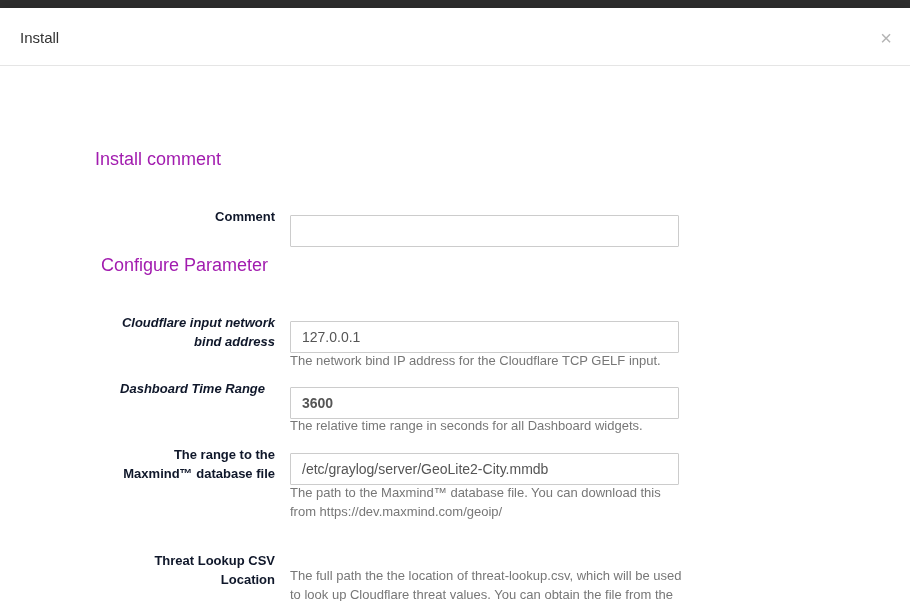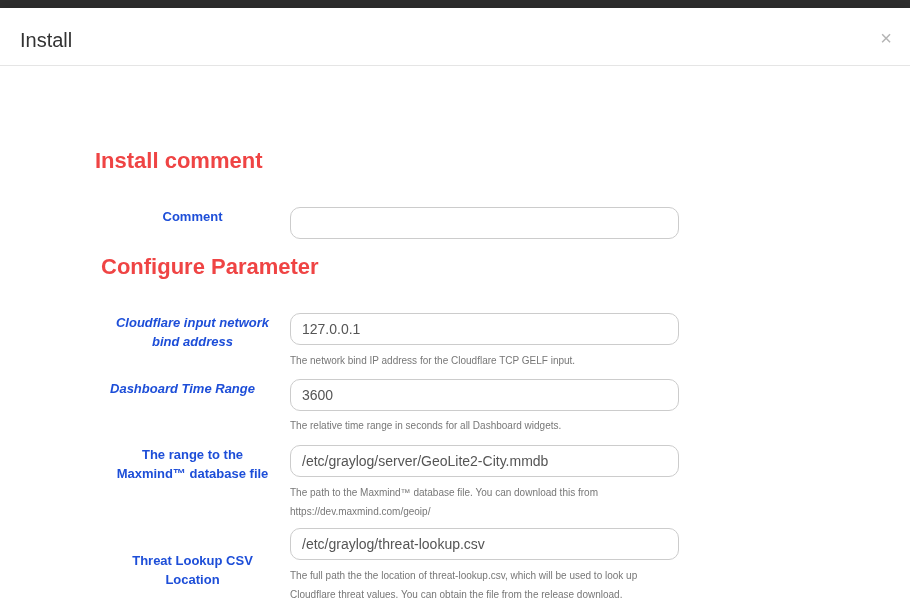--- a/index.html
+++ b/index.html
@@ -68,21 +68,21 @@
   .modal-header {
     position: relative;
     height: 58px;
     border-bottom: 1px solid #e5e5e5;
     box-sizing: border-box;
   }
   .modal-title {
     position: absolute;
     left: 20px;
     top: 22px;
-    font-size: 20px;
+    font-size: 15px;
     font-weight: 400;
     color: #333;
     line-height: 1;
   }
   .modal-close {
     position: absolute;
     right: 18px;
     top: 20px;
     font-size: 20px;
     line-height: 1;
@@ -96,57 +96,58 @@
 
   .modal-body {
     position: relative;
     height: 535px;
     overflow: hidden;
     padding: 0;
   }
 
   .section-title {
     position: absolute;
-    font-size: 22px;
-    font-weight: 700;
-    color: #ef4444;
+    font-size: 18px;
+    font-weight: 400;
+    color: #a21caf;
     line-height: 1;
   }
 
   .field-label {
     position: absolute;
     font-size: 13px;
     font-weight: bold;
-    color: #1d4ed8;
+    color: #0f172a;
     line-height: 19px;
     width: 165px;
-    text-align: center;
+    text-align: right;
   }
 
   .field-input {
     position: absolute;
     left: 290px;
     width: 389px;
     height: 32px;
     box-sizing: border-box;
     border: 1px solid #cccccc;
-    border-radius: 10px;
+    border-radius: 1px;
     padding: 4px 11px;
     font-size: 14px;
     color: #555;
     font-family: "Liberation Sans", sans-serif;
     background: #ffffff;
     outline: none;
+    margin-top: 8px;
   }
 
   .help-text {
     position: absolute;
     left: 290px;
     width: 400px;
-    font-size: 10px;
+    font-size: 13px;
     color: #777;
     line-height: 19px;
   }
 </style>
 </head>
 <body>
 
 <div class="page-backdrop">
   <div class="backdrop-left-col">
     <div class="backdrop-letter">c</div>
@@ -169,25 +170,24 @@
     <div class="field-label" style="left:110px; top:141px;">Comment</div>
     <input class="field-input" style="top: 141px;" type="text" value="">
 
     <div class="section-title" style="left:95px; top:190px;margin-left:6px;">Configure Parameter</div>
 
     <div class="field-label" style="left:110px; top:247px;font-style:italic;">Cloudflare input network bind address</div>
     <input class="field-input" style="top: 247px;" type="text" value="127.0.0.1">
     <div class="help-text" style="top:285px;">The network bind IP address for the Cloudflare TCP GELF input.</div>
 
     <div class="field-label" style="left:100px; top:313px;font-style:italic;">Dashboard Time Range</div>
-    <input class="field-input" style="top: 313px;" type="text" value="3600">
+    <input class="field-input" style="top: 313px; font-weight: bold;" type="text" value="3600">
     <div class="help-text" style="top:350px;">The relative time range in seconds for all Dashboard widgets.</div>
 
     <div class="field-label" style="left:110px; top:379px;">The range to the Maxmind™ database file</div>
     <input class="field-input" style="top: 379px;" type="text" value="/etc/graylog/server/GeoLite2-City.mmdb">
     <div class="help-text" style="top:417px; width:395px;">The path to the Maxmind™ database file. You can download this from https://dev.maxmind.com/geoip/</div>
 
     <div class="field-label" style="left:110px; top:462px;margin-top:23px;">Threat Lookup CSV Location</div>
-    <input class="field-input" style="top: 462px;" type="text" value="/etc/graylog/threat-lookup.csv">
     <div class="help-text" style="top:500px; width:395px;">The full path the the location of threat-lookup.csv, which will be used to look up Cloudflare threat values. You can obtain the file from the release download.</div>
 
   </div>
 </div>
 
 </body></html>

